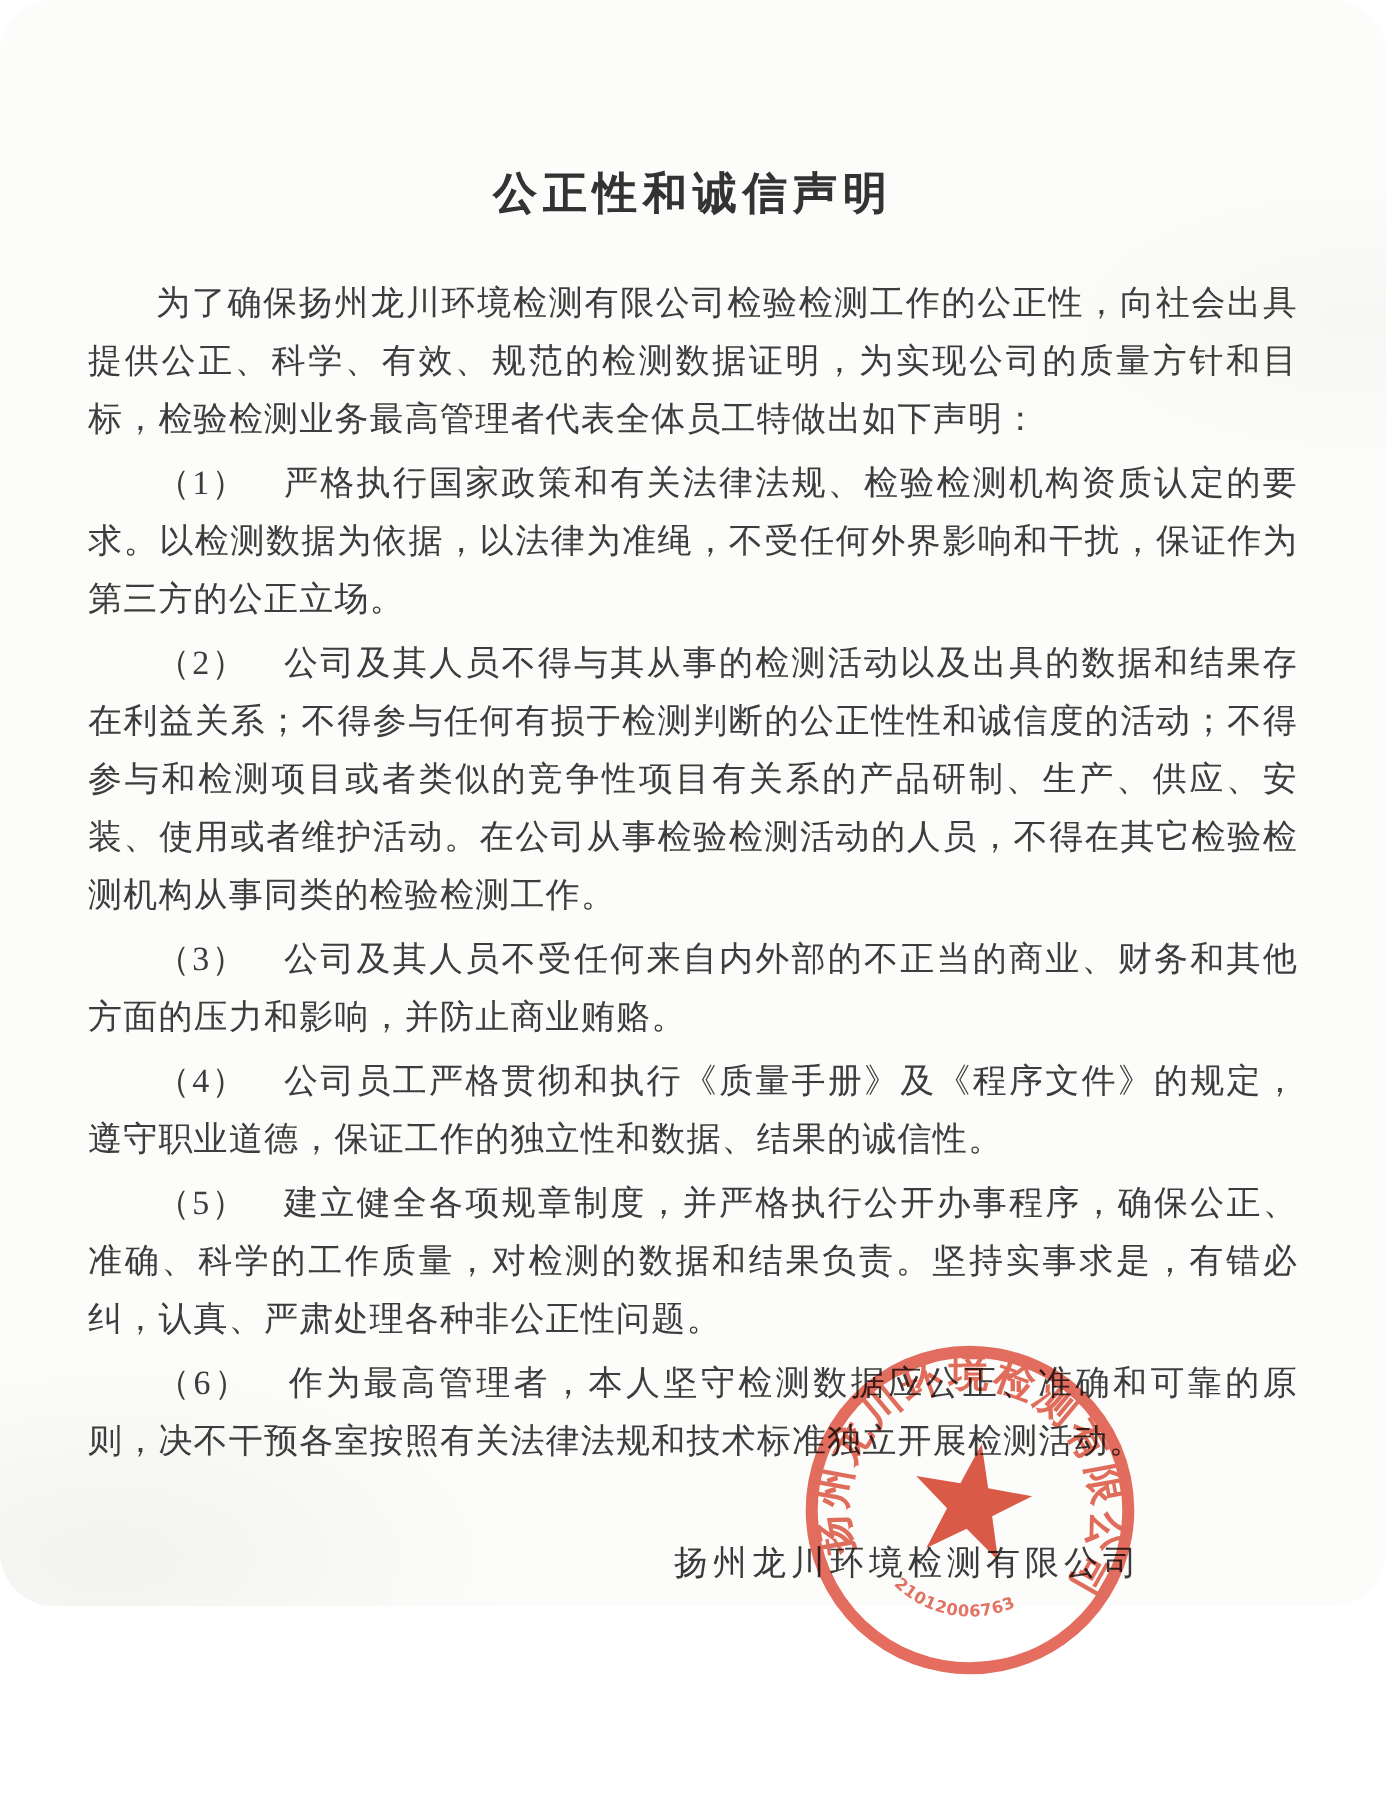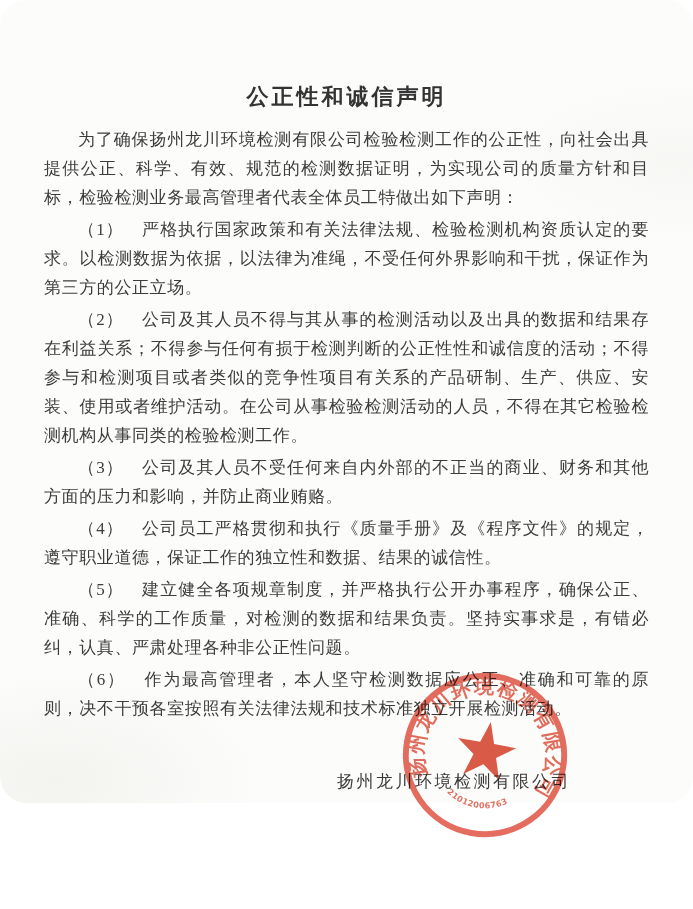--- a/index.html
+++ b/index.html
@@ -26,21 +26,21 @@
   .title {
     margin: 0;
     padding-top: 82px;
     text-align: center;
     font-size: 22px;
     font-weight: bold;
     letter-spacing: 3px;
     color: #333333;
   }
   .body-text {
-    margin: 13px 44px 0 44px;
+    margin: 25px 44px 0 44px;
   }
   .body-text p {
     margin: 0 0 3px 0;
     text-indent: 2em;
     font-size: 17px;
     line-height: 29px;
     letter-spacing: 0.6px;
     text-align: justify;
     word-break: break-all;
     color: #3d3d3d;

